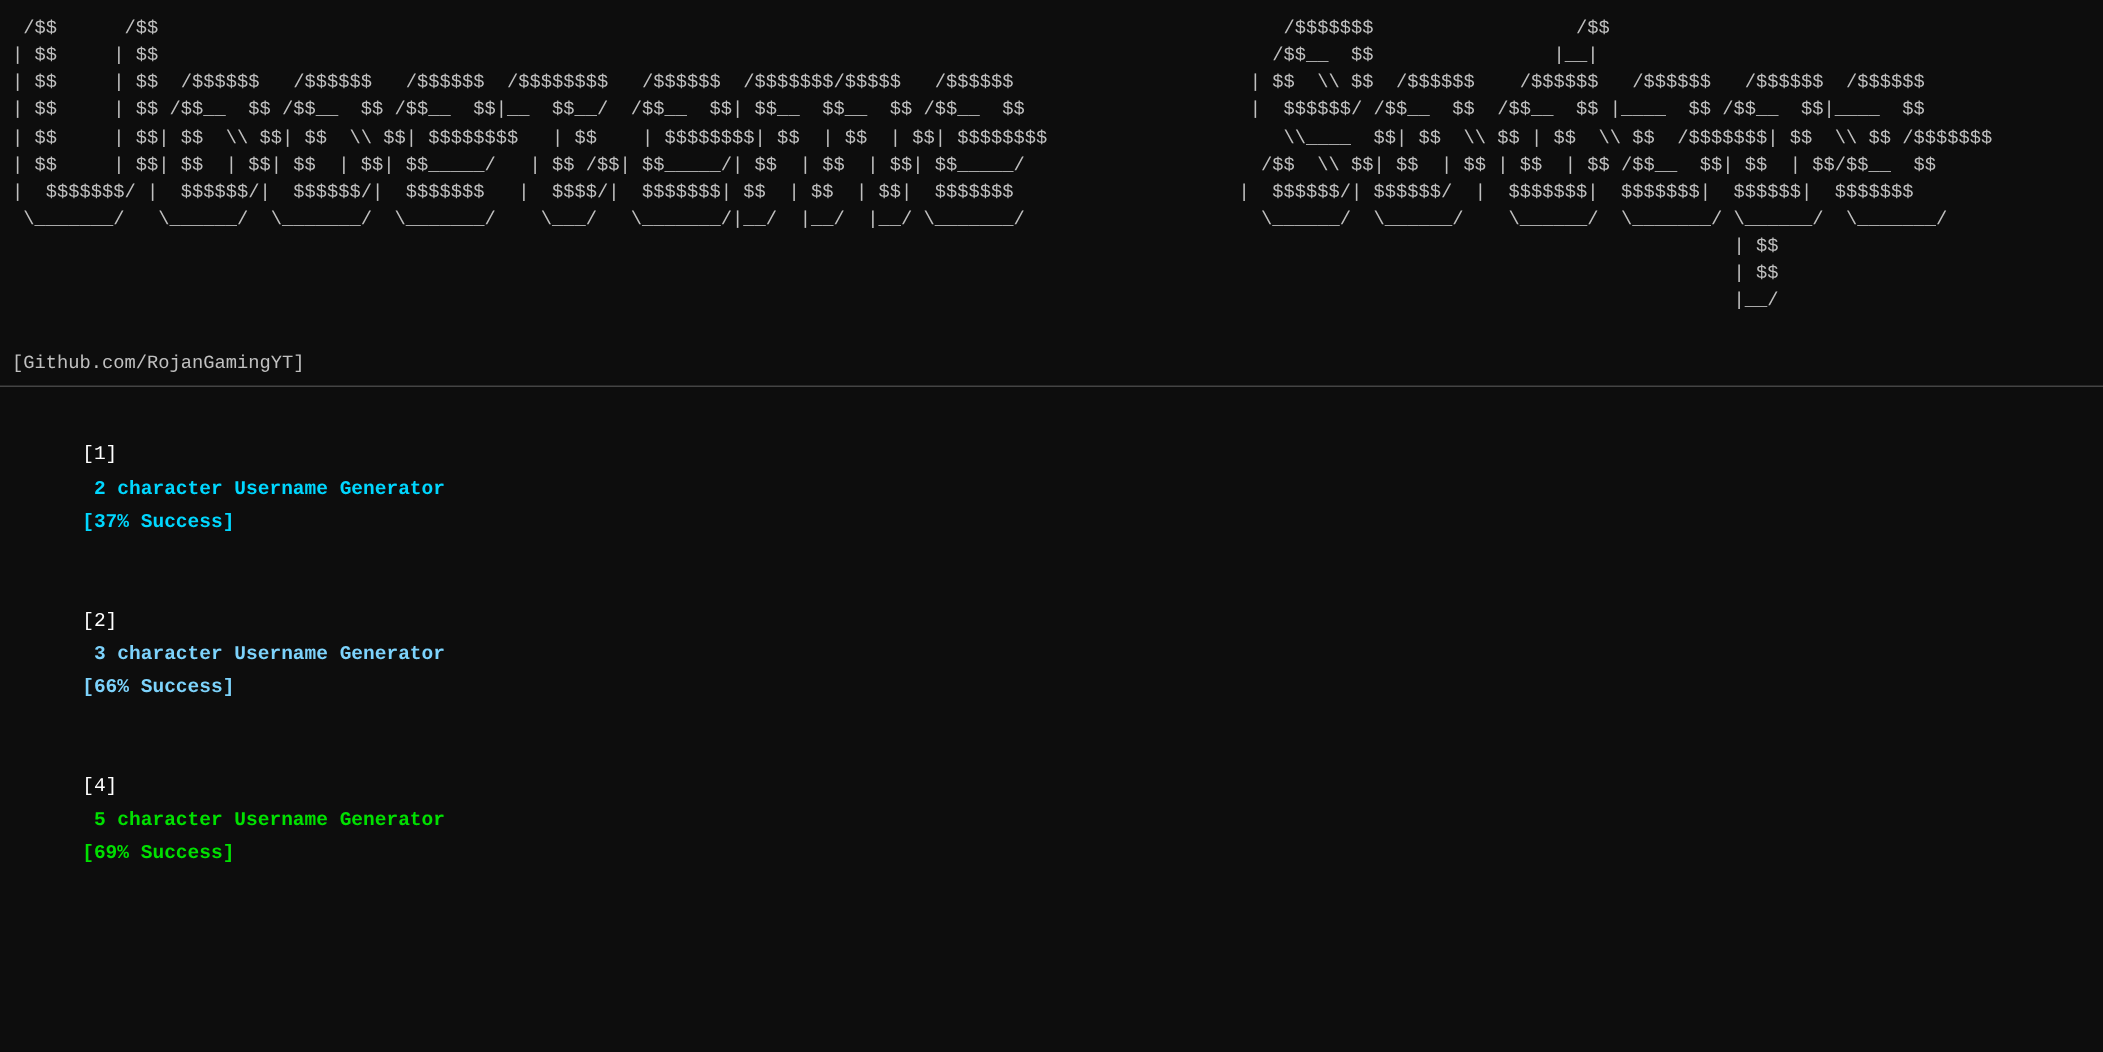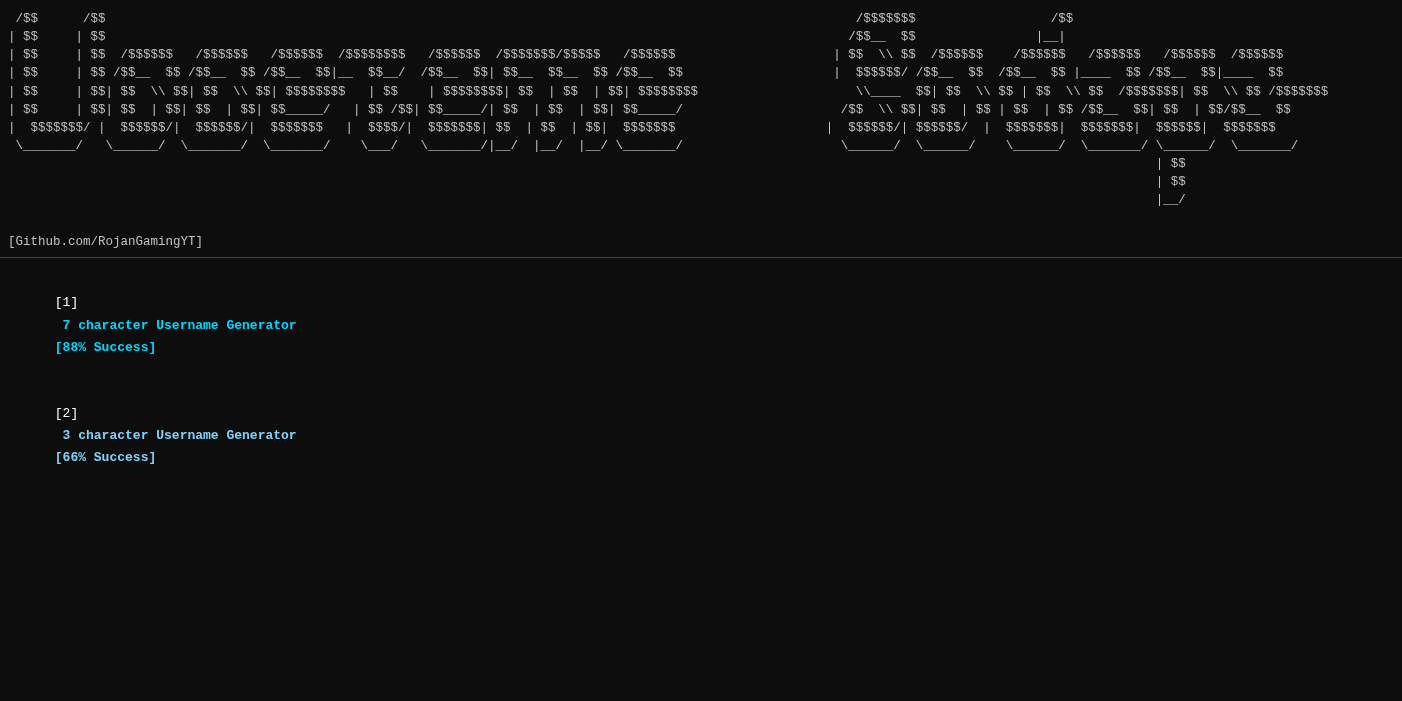--- a/index.html
+++ b/index.html
@@ -85,31 +85,36 @@
                                                                                                                                                          |__/</div>
 
   <div class="github-line">[Github.com/RojanGamingYT]</div>
 
   <hr class="divider">
 
   <div class="menu-section">
 
     <div class="menu-item">
       <span class="bracket-num color-white">[1]</span>
-      <span class="menu-label color-cyan"> 7 character Username Generator </span>
-      <span class="menu-label color-cyan">[88% Success]</span>
+      <span class="menu-label color-cyan"> 2 character Username Generator </span>
+      <span class="menu-label color-cyan">[37% Success]</span>
     </div>
 
     <div class="menu-item">
       <span class="bracket-num color-white">[2]</span>
       <span class="menu-label color-magenta"> 3 character Username Generator </span>
       <span class="menu-label color-magenta">[66% Success]</span>
     </div>
 
 
+    <div class="menu-item">
+      <span class="bracket-num color-white">[4]</span>
+      <span class="menu-label color-green"> 5 character Username Generator </span>
+      <span class="menu-label color-green">[69% Success]</span>
+    </div>
 
     <div class="menu-item">
       
       
     </div>
 
   </div>
 
 </div>
 

